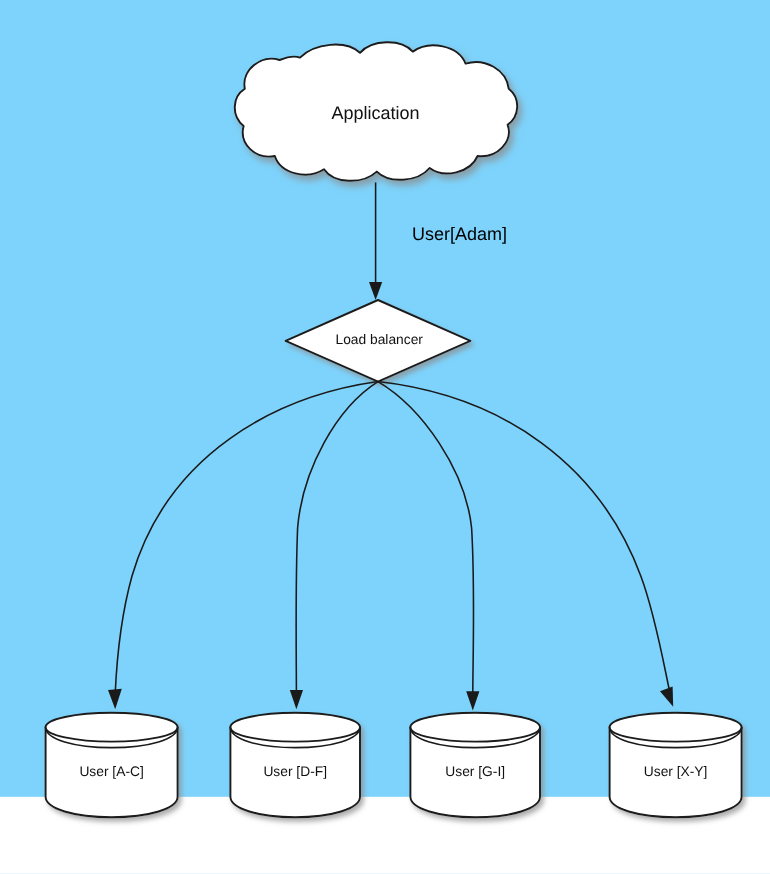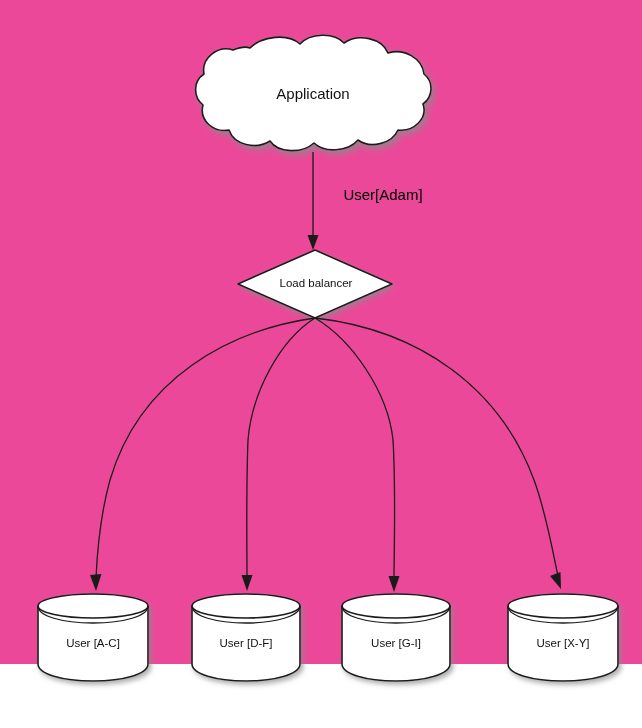--- a/index.html
+++ b/index.html
@@ -10,21 +10,21 @@
   body {
     width: 642px;
     height: 728px;
     overflow: hidden;
     font-family: "Liberation Sans", sans-serif;
   }
   #diagram-root {
     position: relative;
     width: 642px;
     height: 664px;
-    background: #ec4899;
+    background: #7dd3fc;
   }
   svg#diagram-canvas {
     position: absolute;
     top: 0;
     left: 0;
     width: 642px;
     height: 728px;
     display: block;
   }
   .node-label {

